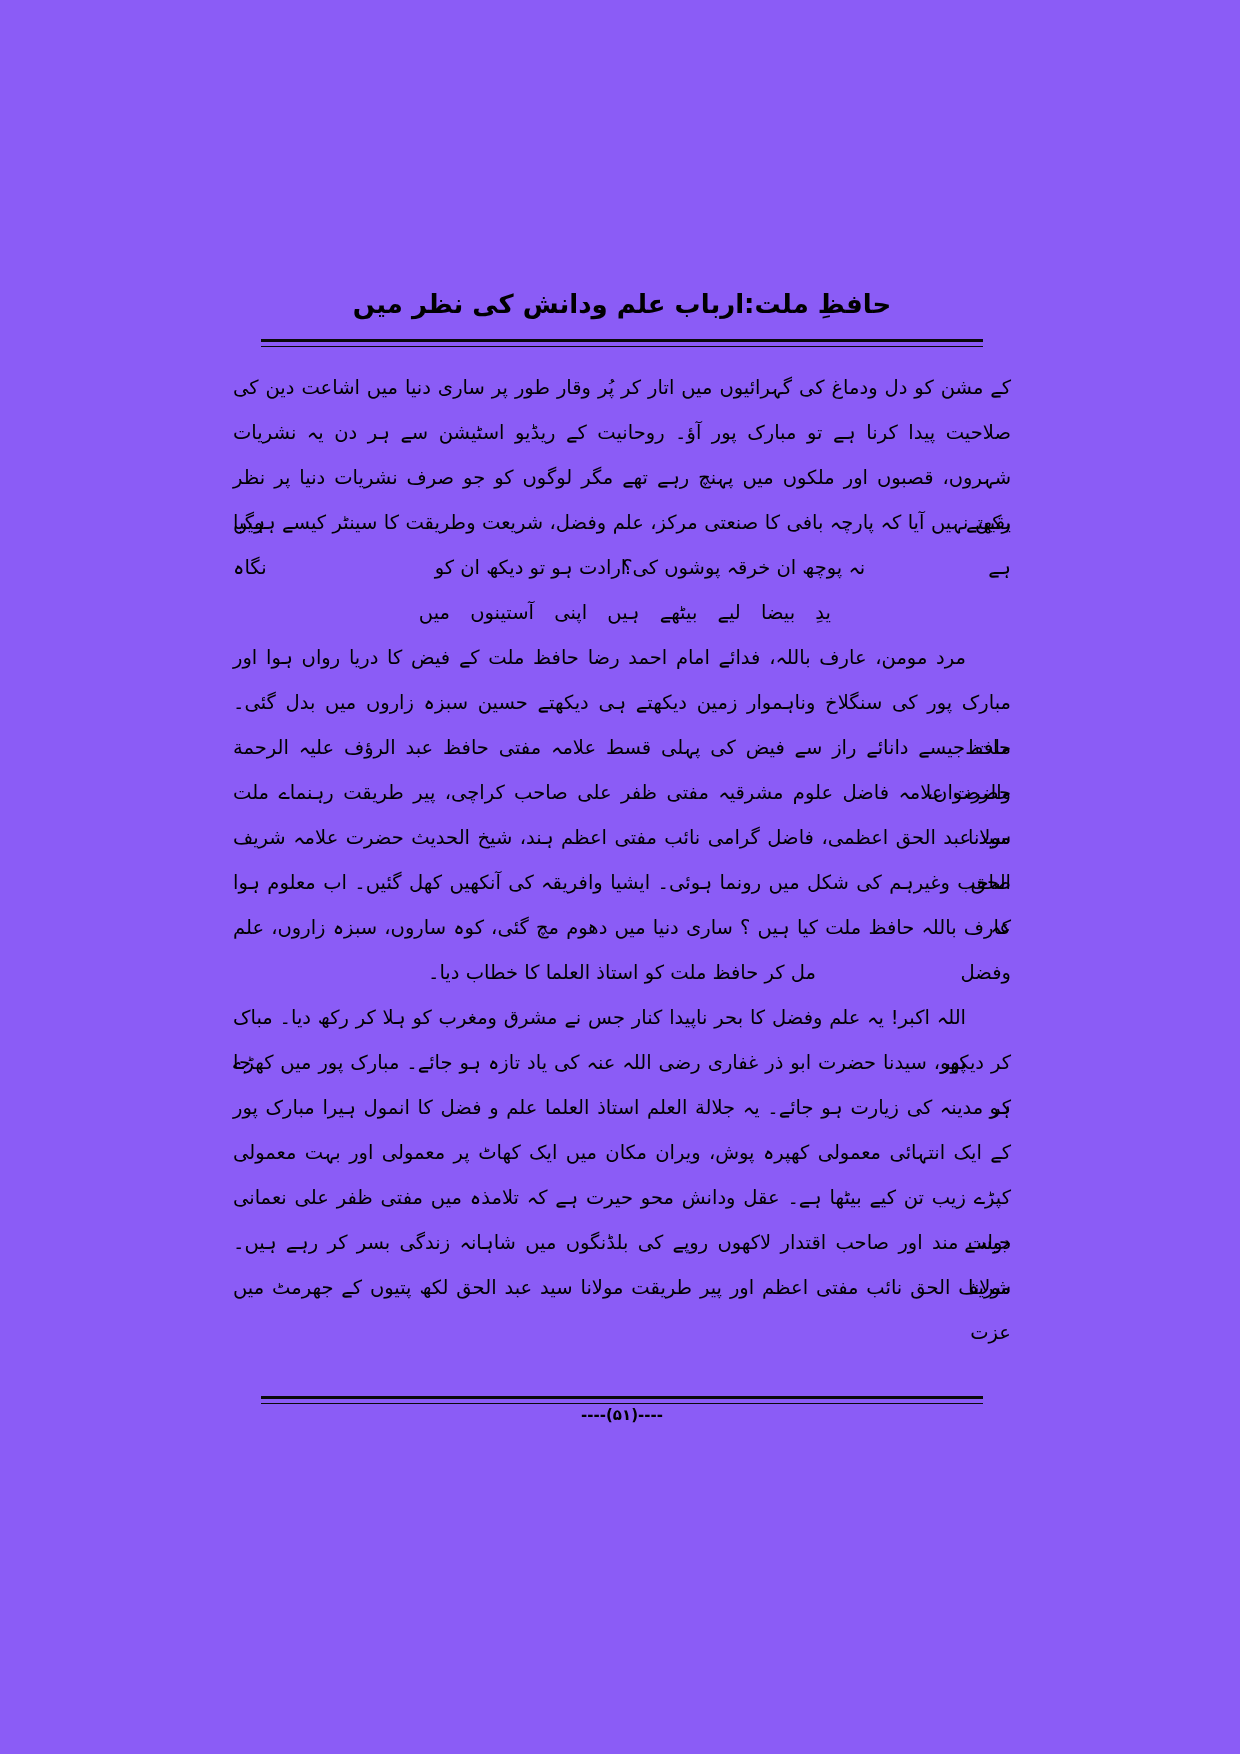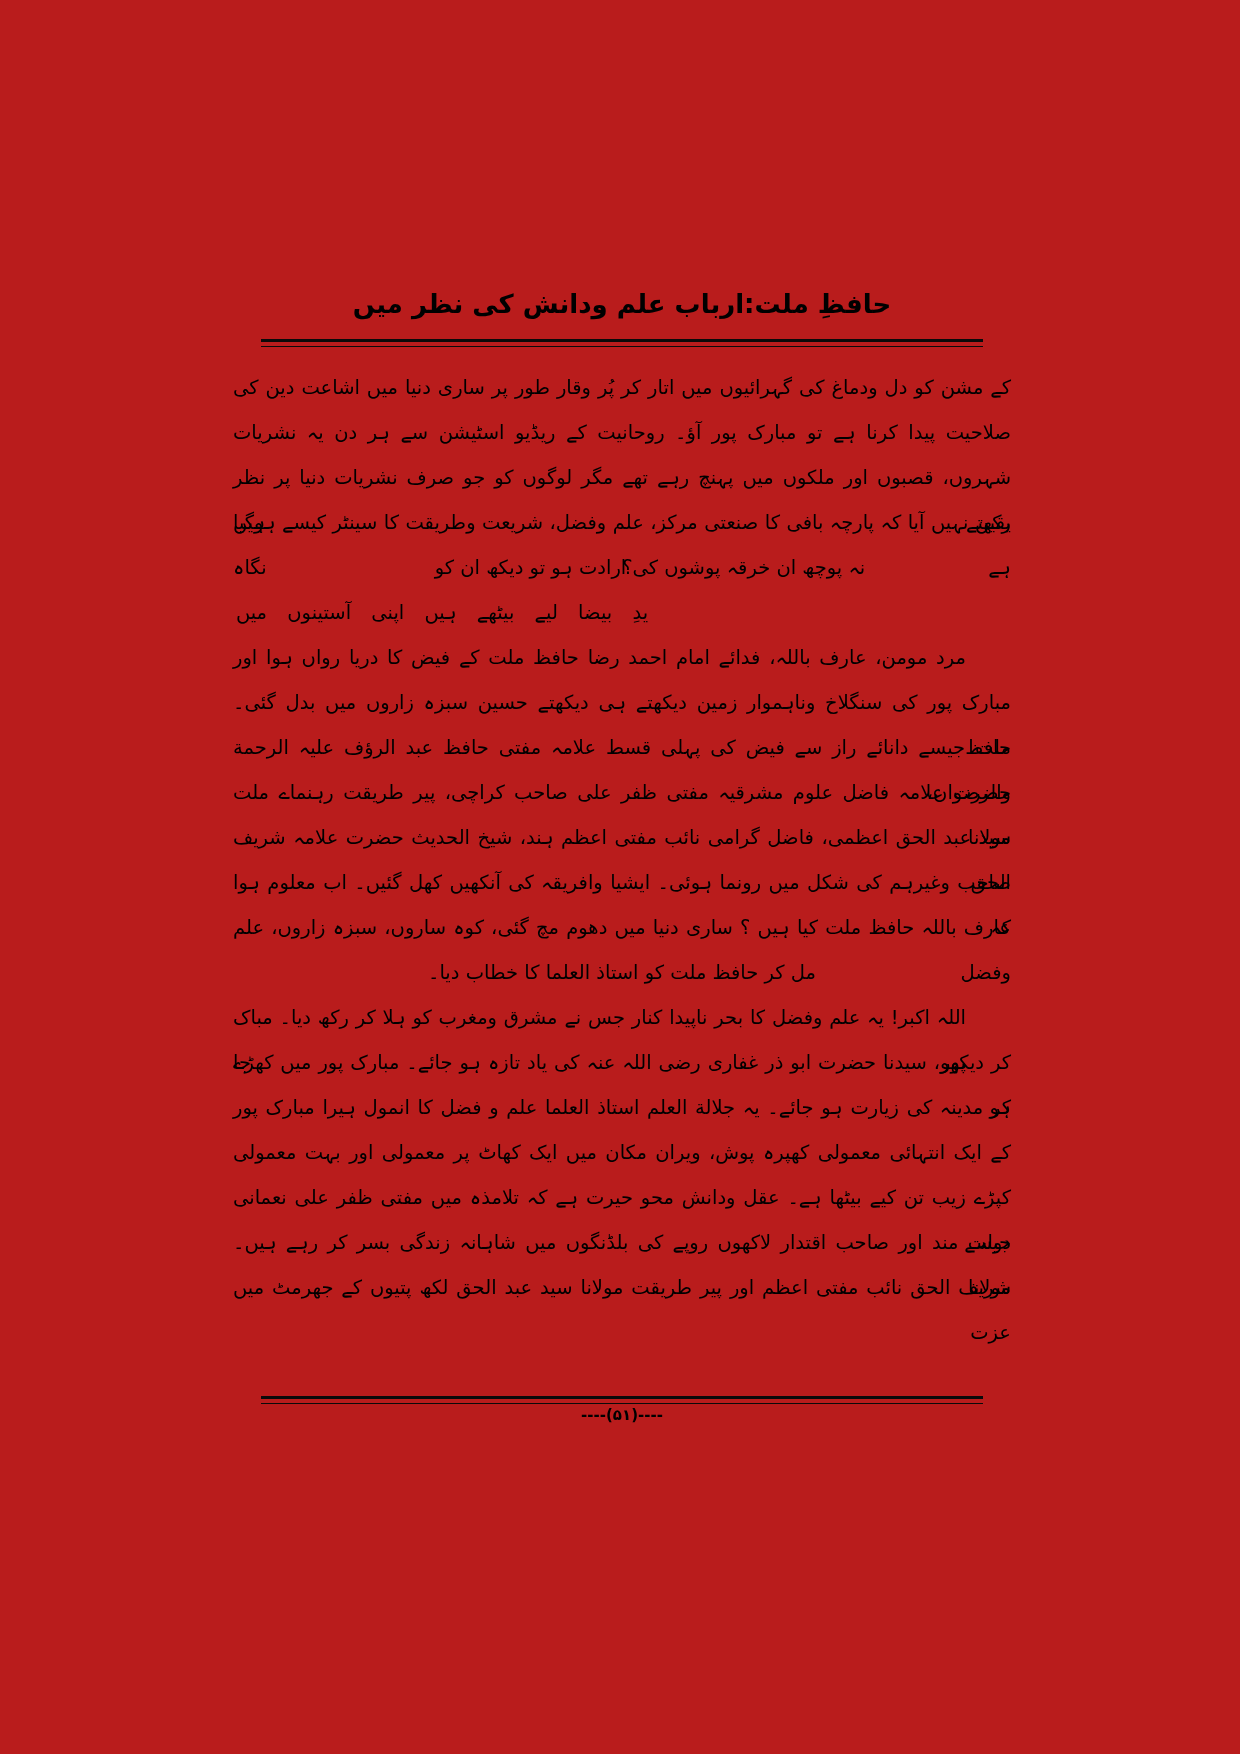--- a/index.html
+++ b/index.html
@@ -6,21 +6,21 @@
   body {
     width: 1240px; height: 1754px;
     background: #ffffff;
     font-family: "DejaVu Sans", sans-serif;
     color: #000000;
     overflow: hidden;
   }
   .page {
     position: relative;
     width: 1240px; height: 1754px;
-    background: #b91c1c;
+    background: #8b5cf6;
   }
   .content {
     position: absolute;
     left: 233px; top: 0;
     width: 778px;
     direction: rtl;
   }
   .header-title {
     position: absolute;
     top: 278px; left: 0; width: 100%;
@@ -59,21 +59,20 @@
   }
   .line.indent { padding-right: 45px; }
   .line.flush-left { text-align: left; }
   .line.centered { text-align: center; }
   .line.v1 {
     text-align: center;
     position: relative; left: 28px;
     font-weight: 400;
   }
   .line.v2 {
-    text-align: center;
     position: relative; left: -180px;
     word-spacing: 14px;
   }
   .poetry-marker { margin-right: 10px; }
   .page-number {
     position: absolute;
     top: 1406px; left: 0; width: 100%;
     direction: ltr;
     text-align: center;
     font-size: 15px;

